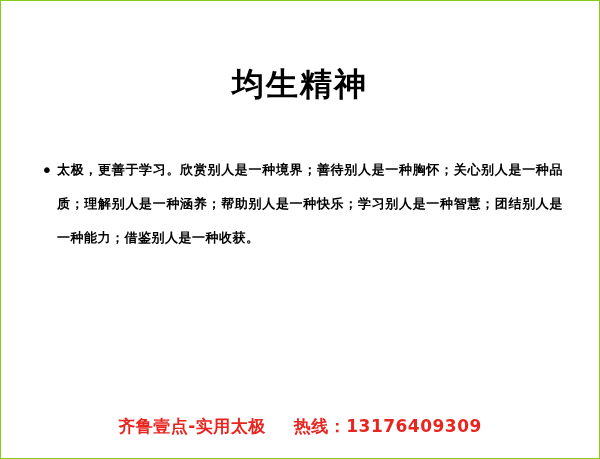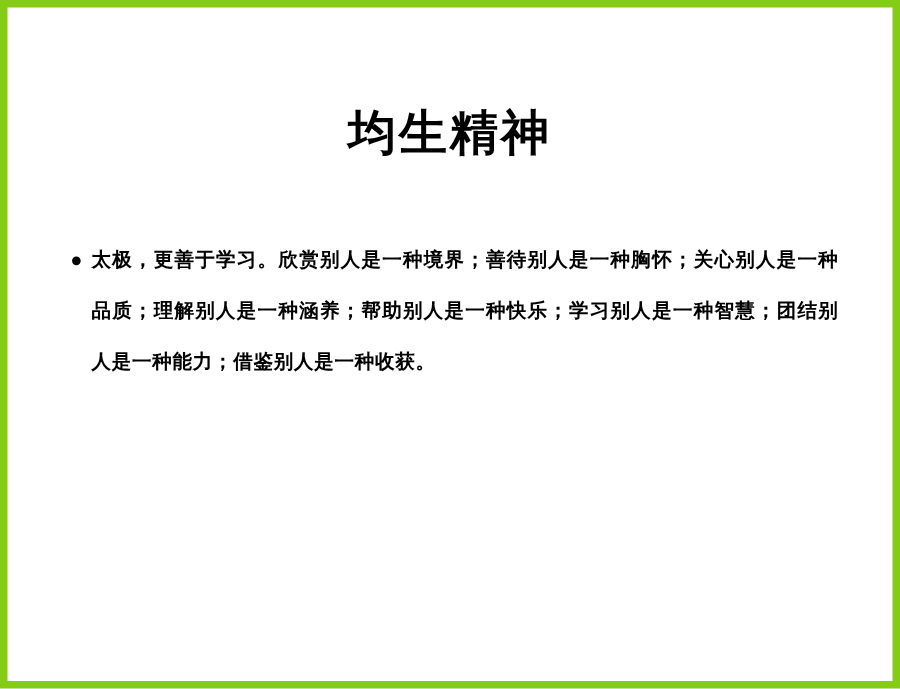--- a/index.html
+++ b/index.html
@@ -11,21 +11,21 @@
     height: 459px;
     background: #ffffff;
     font-family: "DejaVu Sans", "Liberation Sans", sans-serif;
     overflow: hidden;
   }
   .slide {
     position: relative;
     width: 600px;
     height: 459px;
     box-sizing: border-box;
-    border: 5px solid #84cc16;
+    border: 1px solid #84cc16;
     background: #ffffff;
   }
   .slide-title {
     position: absolute;
     top: 62px;
     left: 0;
     width: 100%;
     text-align: center;
     font-size: 32px;
     font-weight: bold;
@@ -82,14 +82,17 @@
 
 <div class="slide">
 
   <div class="slide-title">均生精神</div>
 
   <div class="body-block">
     <span class="bullet-dot">•</span>
     <span class="bullet-text">太极，更善于学习。欣赏别人是一种境界；善待别人是一种胸怀；关心别人是一种品质；理解别人是一种涵养；帮助别人是一种快乐；学习别人是一种智慧；团结别人是一种能力；借鉴别人是一种收获。</span>
   </div>
 
+  <div class="footer">
+    <span class="footer-brand">齐鲁壹点-实用太极</span><span class="footer-hotline">热线：13176409309</span>
+  </div>
 
 </div>
 
 </body></html>

